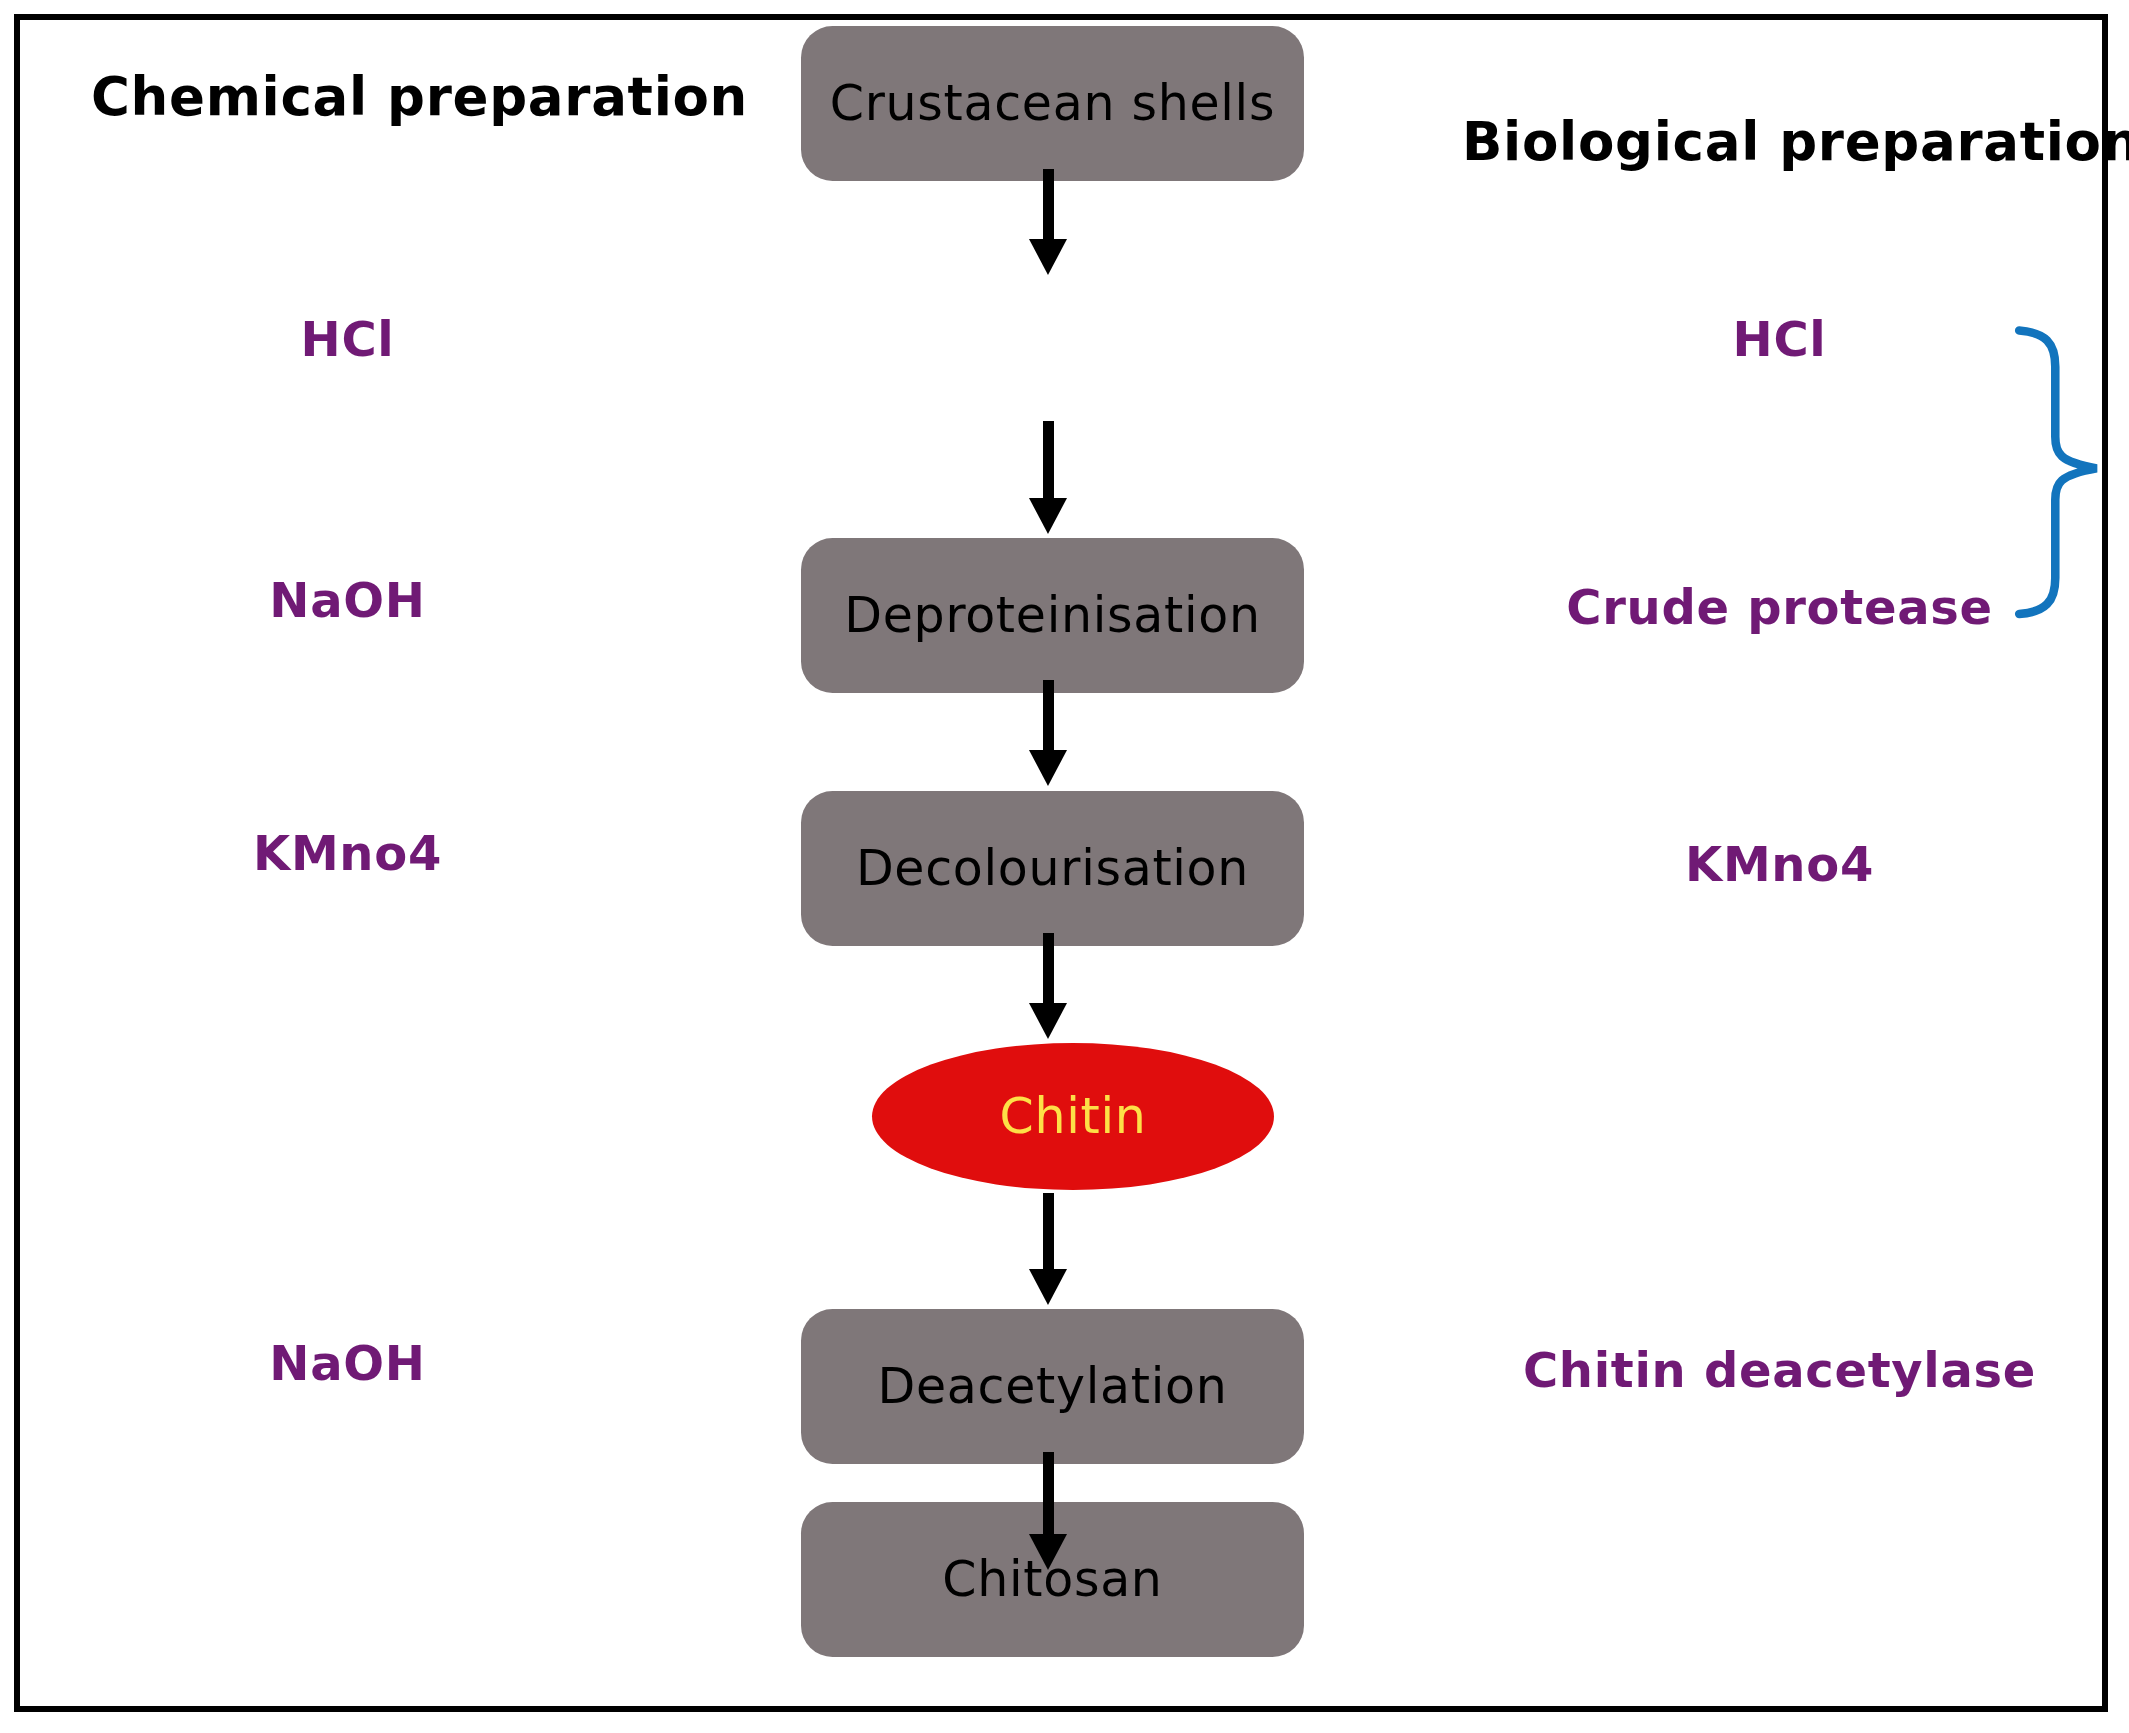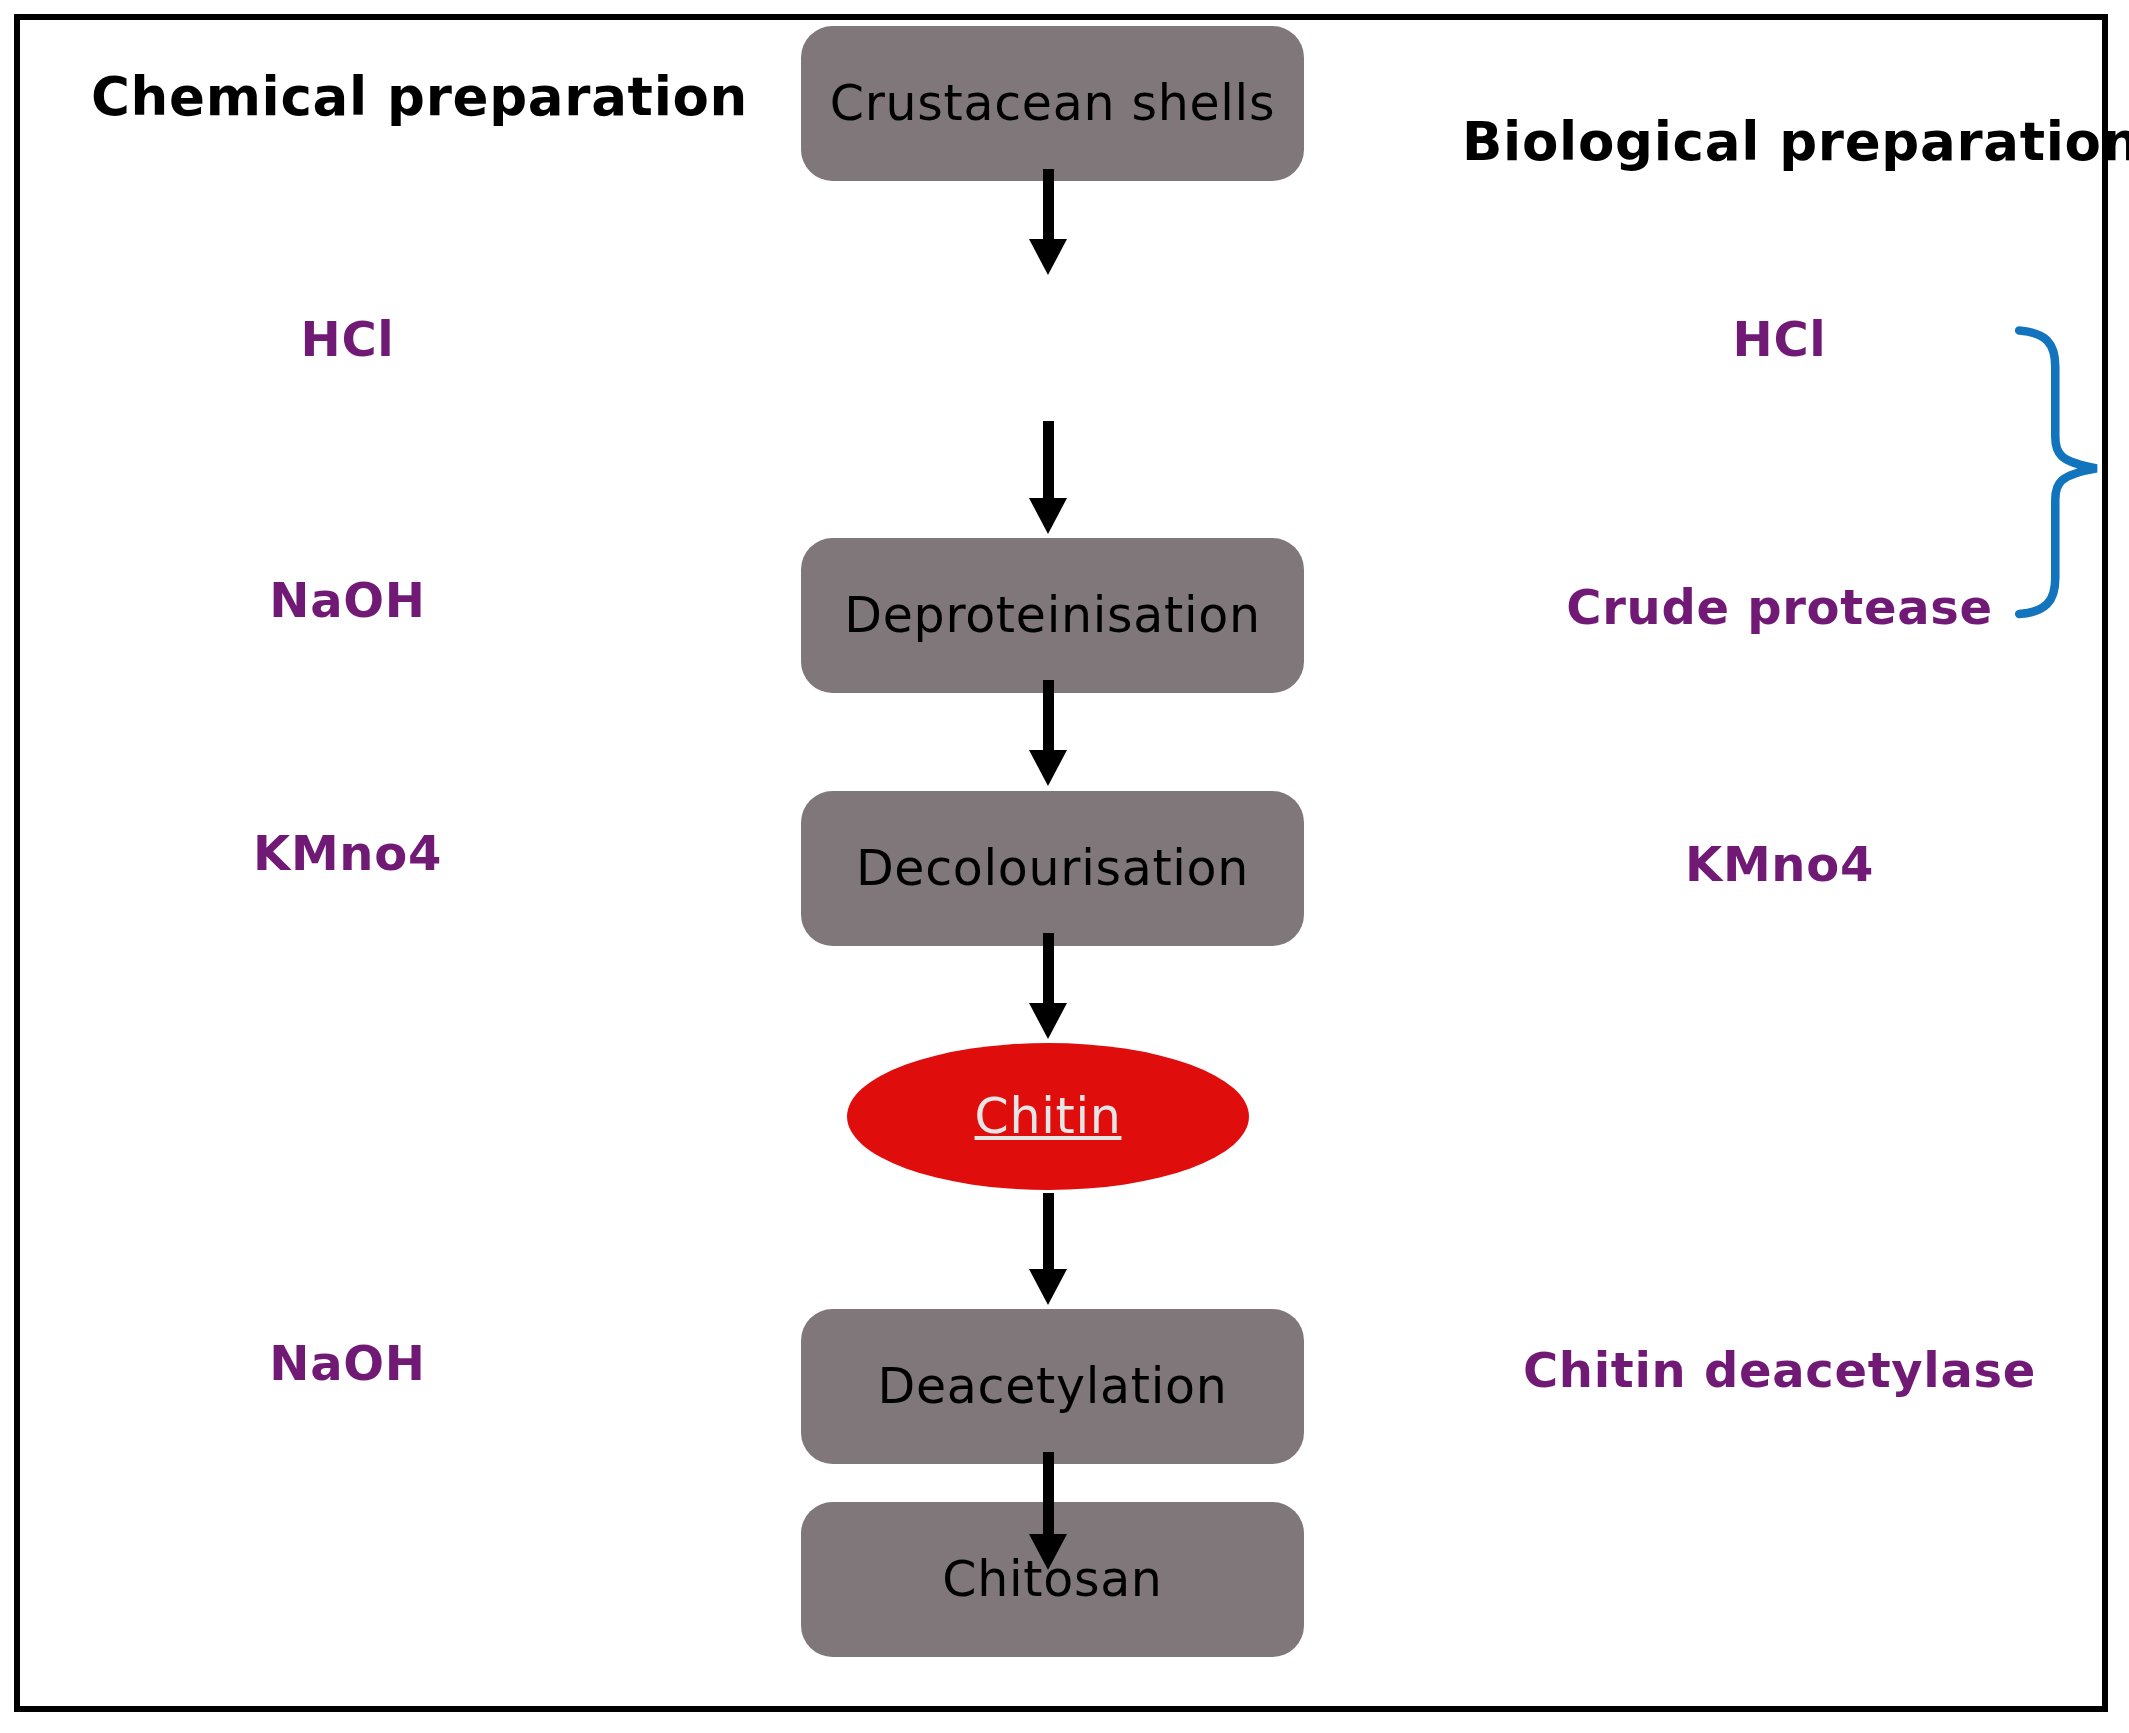--- a/index.html
+++ b/index.html
@@ -48,27 +48,26 @@
     border-radius: 31.5px;
     display: flex;
     align-items: center;
     justify-content: center;
     font-size: 49px;
     color: #000000;
     letter-spacing: 0.7px;
     white-space: nowrap;
   }
   .node.ellipse {
-    left: 847px;
+    left: 872px;
     width: 402px;
     height: 147px;
     background: #e00d0d;
     border-radius: 50%;
-    color: #e5e5e5;
-    text-decoration: underline;
+    color: #fde047;
   }
 
   .arrow {
     position: absolute;
     left: 1029px;
     width: 39px;
   }
   .arrow .shaft {
     position: absolute;
     left: 13.8px;

